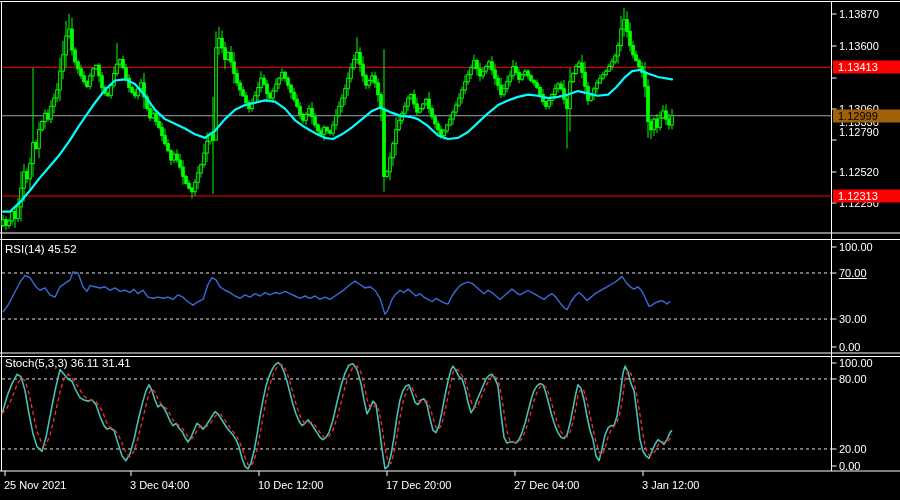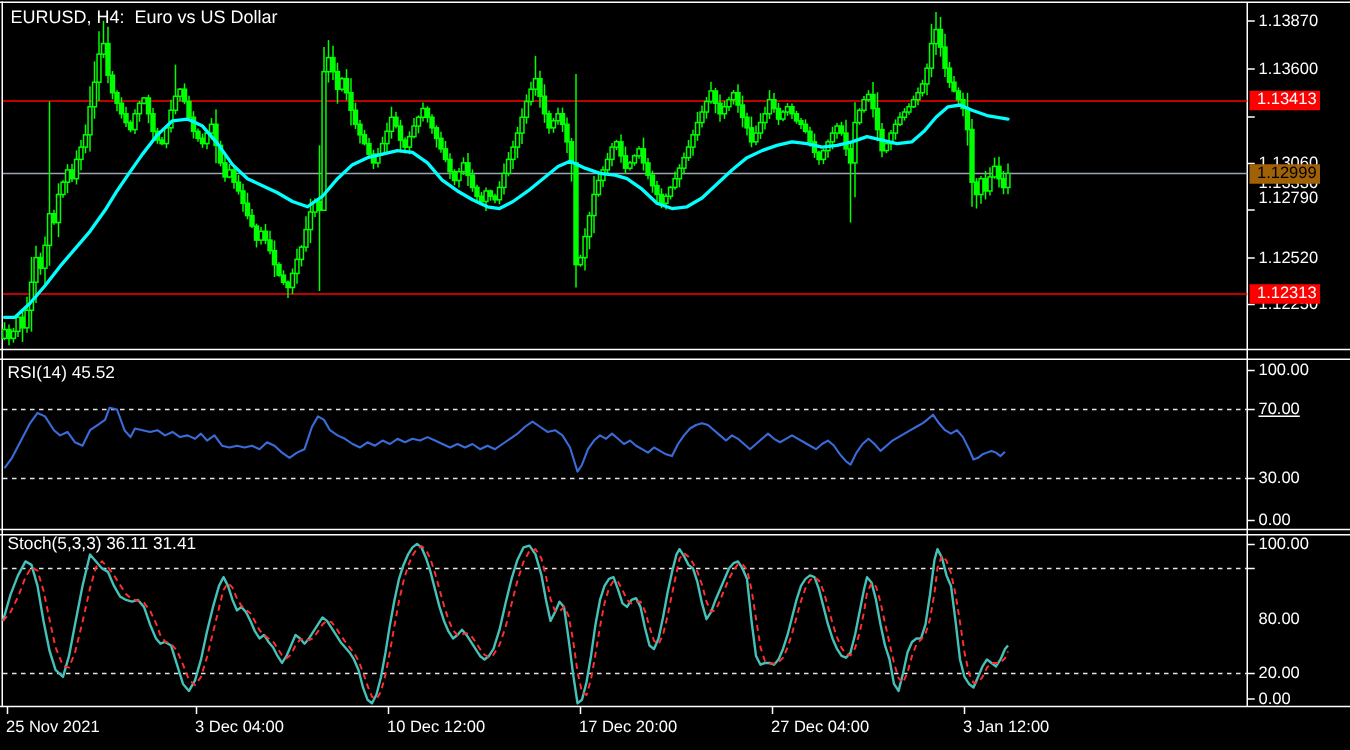--- a/index.html
+++ b/index.html
@@ -1,20 +1,20 @@
 <!DOCTYPE html>
 <html><head>
 <meta charset="utf-8">
 <style>
   html,body{margin:0;padding:0;background:#000;}
   #chart-window{position:relative;width:900px;height:500px;background:#000;overflow:hidden;
     font-family:"Liberation Sans",sans-serif;-webkit-font-smoothing:none;}
   .axis-label{position:absolute;color:#fff;font-size:11px;line-height:12px;white-space:pre;transform:translateY(-50%);}
   .time-label{position:absolute;color:#fff;font-size:11px;line-height:12px;white-space:pre;}
-  .tag{position:absolute;left:833px;width:47px;font-size:11px;line-height:13px;padding:0 0 0 5px;
+  .tag{position:absolute;left:833px;width:67px;font-size:11px;line-height:13px;padding:0 0 0 5px;
     box-sizing:border-box;transform:translateY(-50%);white-space:pre;}
   #main-title{position:absolute;left:7px;top:4px;color:#fff;font-size:12px;white-space:pre;}
   .ind-title{position:absolute;left:5px;color:#fff;font-size:11.5px;white-space:pre;}
   svg{position:absolute;left:0;top:0;}
 </style>
 </head>
 <body>
 
 <div id="chart-window">
   <svg id="plot" width="900" height="500">
@@ -505,37 +505,36 @@
       <line x1="5" y1="471" x2="5" y2="476" stroke="#ffffff" stroke-width="1"></line>
       <line x1="131" y1="471" x2="131" y2="476" stroke="#ffffff" stroke-width="1"></line>
       <line x1="259" y1="471" x2="259" y2="476" stroke="#ffffff" stroke-width="1"></line>
       <line x1="387" y1="471" x2="387" y2="476" stroke="#ffffff" stroke-width="1"></line>
       <line x1="515" y1="471" x2="515" y2="476" stroke="#ffffff" stroke-width="1"></line>
       <line x1="643" y1="471" x2="643" y2="476" stroke="#ffffff" stroke-width="1"></line>
       <rect x="2" y="2" width="829" height="231" fill="transparent"></rect>
       <rect x="2" y="240" width="829" height="113" fill="transparent"></rect>
       <rect x="2" y="357" width="829" height="113" fill="transparent"></rect>
     </svg>
-  <div id="main-title">EURUSD, H4:  Euro vs US Dollar</div>
   <div class="ind-title" style="top:243px;">RSI(14) 45.52</div>
   <div class="ind-title" style="top:357px;">Stoch(5,3,3) 36.11 31.41</div>
   <div id="labels">
       <div class="axis-label" style="left:839px;top:14px;">1.13870</div>
       <div class="axis-label" style="left:839px;top:46px;">1.13600</div>
       <div class="axis-label" style="left:839px;top:78px;margin-top:44px;">1.13330</div>
       <div class="axis-label" style="left:839px;top:109px;">1.13060</div>
       <div class="axis-label" style="left:839px;top:132px;text-align:center;">1.12790</div>
       <div class="axis-label" style="left:839px;top:172px;">1.12520</div>
       <div class="axis-label" style="left:839px;top:203px;">1.12250</div>
       <div class="axis-label" style="left:839px;top:247px;">100.00</div>
       <div class="axis-label" style="left:839px;top:273px;text-decoration:underline;">70.00</div>
       <div class="axis-label" style="left:839px;top:319px;">30.00</div>
       <div class="axis-label" style="left:839px;top:347px;">0.00</div>
       <div class="axis-label" style="left:839px;top:363px;">100.00</div>
-      <div class="axis-label" style="left:839px;top:379px;margin-top:34px;">80.00</div>
+      <div class="axis-label" style="left:839px;top:379px;">80.00</div>
       <div class="axis-label" style="left:839px;top:449px;">20.00</div>
       <div class="axis-label" style="left:839px;top:466px;">0.00</div>
       <div class="tag" style="top:67.31296101159003px;background:#ff0000;color:#ffffff;">1.13413</div>
       <div class="tag" style="top:115.73656480505724px;background:#a16207;color:#000000;">1.12999</div>
       <div class="tag" style="top:195.97471022128587px;background:#ff0000;color:#ffffff;">1.12313</div>
       <div class="time-label" style="left:4px;top:479px;">25 Nov 2021</div>
       <div class="time-label" style="left:130px;top:479px;">3 Dec 04:00</div>
       <div class="time-label" style="left:258px;top:479px;">10 Dec 12:00</div>
       <div class="time-label" style="left:386px;top:479px;">17 Dec 20:00</div>
       <div class="time-label" style="left:514px;top:479px;">27 Dec 04:00</div>

